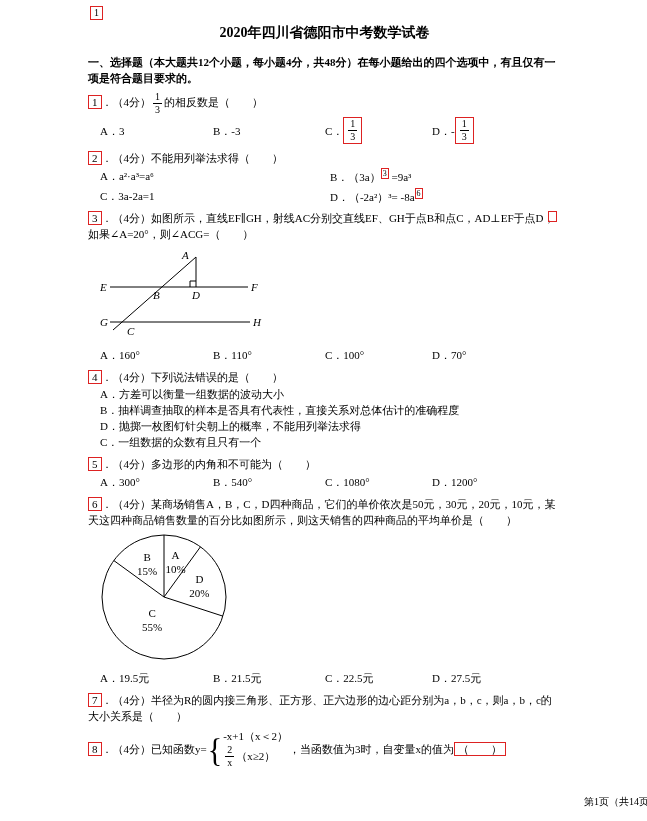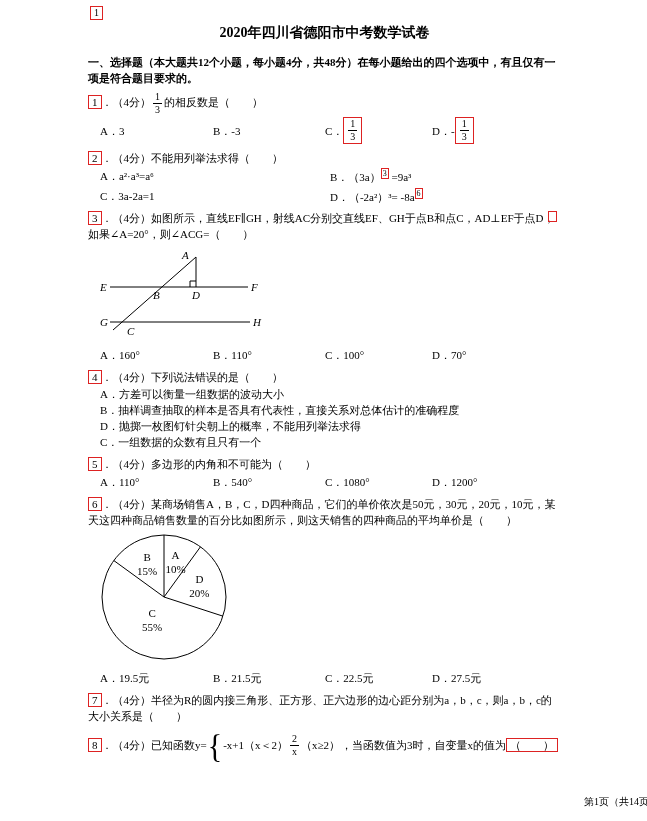--- a/index.html
+++ b/index.html
@@ -29,21 +29,21 @@
   .frac-box{display:inline-flex;align-items:center;padding:1px 2px}
   sup{font-size:8px;line-height:0}
   .sup-box{padding:0 1px;line-height:9px}
   .geo-fig{margin:5px 0 3px 12px}
   .geo-svg line,.geo-svg polyline{stroke:#000;stroke-width:1;fill:none}
   .geo-svg text{font-size:11px;font-style:italic}
   .pie-fig{margin:3px 0 2px 4px}
   .pie-svg text{font-size:11px}
   .cases{display:inline-flex;align-items:center;margin:0 1px}
   .brace{font-size:30px;line-height:1;transform:scaleY(1.15);margin-right:1px;font-weight:400}
-  .case-rows{display:inline-flex;flex-direction:row;row-gap:2px}
+  .case-rows{display:inline-flex;flex-direction:column;row-gap:2px}
   .case-row{display:inline-flex;align-items:center;line-height:13px}
   .q8-stem{display:flex;align-items:center;white-space:nowrap}
   .footer{position:absolute;left:12px;bottom:12px;width:100%;text-align:right;font-size:10px}
 </style>
 </head>
 <body>
 
 <div class="page">
   <span class="red-box corner">1</span>
 
@@ -141,21 +141,21 @@
         <span class="opt">D．抛掷一枚图钉针尖朝上的概率，不能用列举法求得</span>
         <span class="opt">C．一组数据的众数有且只有一个</span>
       </div>
     </div>
 
     <div class="question">
       <div class="stem">
         <span class="red-box qnum">5</span><span>．（4分）</span><span>多边形的内角和不可能为（　　）</span>
       </div>
       <div class="options cols4">
-        <span class="opt">A．110°</span>
+        <span class="opt">A．300°</span>
         <span class="opt">B．540°</span>
         <span class="opt">C．1080°</span>
         <span class="opt">D．1200°</span>
       </div>
     </div>
 
     <div class="question">
       <div class="stem">
         <span class="red-box qnum">6</span><span>．（4分）</span><span>某商场销售A，B，C，D四种商品，它们的单价依次是50元，30元，20元，10元，某天这四种商品销售数量的百分比如图所示，则这天销售的四种商品的平均单价是（　　）</span>
       </div>

